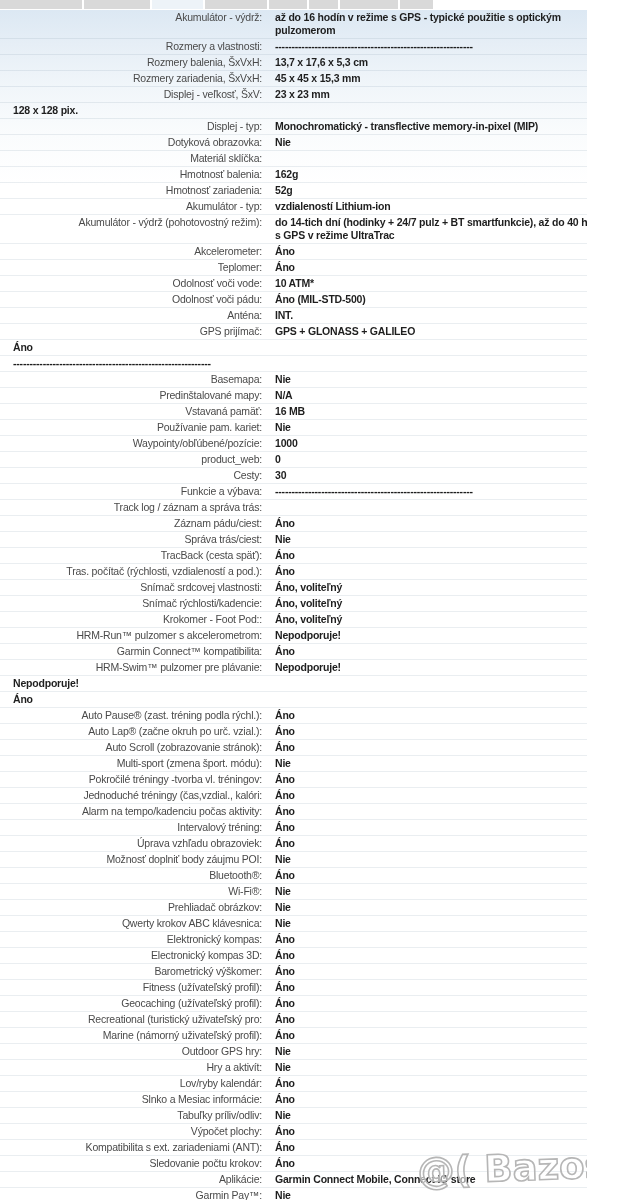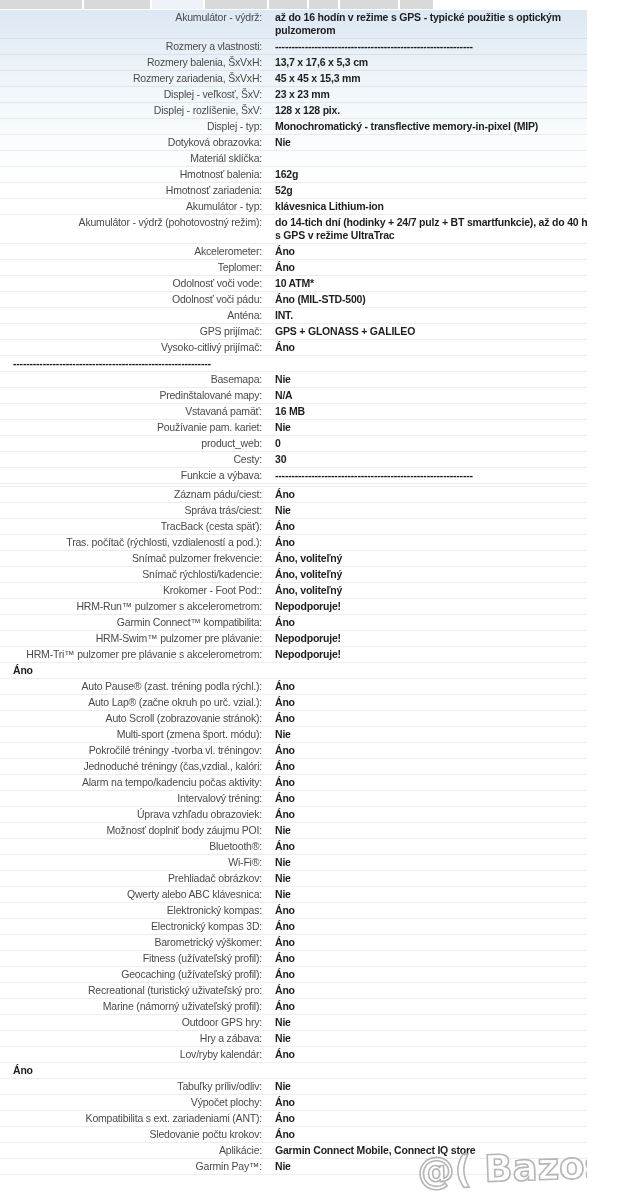--- a/index.html
+++ b/index.html
@@ -79,21 +79,20 @@
       </div>
       <div class="spec-row">
         <div class="spec-label">Rozmery zariadenia, ŠxVxH:</div>
         <div class="spec-value">45 x 45 x 15,3 mm</div>
       </div>
       <div class="spec-row">
         <div class="spec-label">Displej - veľkosť, ŠxV:</div>
         <div class="spec-value">23 x 23 mm</div>
       </div>
       <div class="spec-row">
-        <div class="spec-label">Displej - rozlíšenie, ŠxV:</div>
         <div class="spec-value">128 x 128 pix.</div>
       </div>
       <div class="spec-row">
         <div class="spec-label">Displej - typ:</div>
         <div class="spec-value">Monochromatický - transflective memory-in-pixel (MIP)</div>
       </div>
       <div class="spec-row">
         <div class="spec-label">Dotyková obrazovka:</div>
         <div class="spec-value">Nie</div>
       </div>
@@ -103,21 +102,21 @@
       <div class="spec-row">
         <div class="spec-label">Hmotnosť balenia:</div>
         <div class="spec-value">162g</div>
       </div>
       <div class="spec-row">
         <div class="spec-label">Hmotnosť zariadenia:</div>
         <div class="spec-value">52g</div>
       </div>
       <div class="spec-row">
         <div class="spec-label">Akumulátor - typ:</div>
-        <div class="spec-value">klávesnica Lithium-ion</div>
+        <div class="spec-value">vzdialeností Lithium-ion</div>
       </div>
       <div class="spec-row">
         <div class="spec-label">Akumulátor - výdrž (pohotovostný režim):</div>
         <div class="spec-value">do 14-tich dní (hodinky + 24/7 pulz + BT smartfunkcie), až do 40 hodín s GPS v režime UltraTrac</div>
       </div>
       <div class="spec-row">
         <div class="spec-label">Akcelerometer:</div>
         <div class="spec-value">Áno</div>
       </div>
       <div class="spec-row">
@@ -134,21 +133,20 @@
       </div>
       <div class="spec-row">
         <div class="spec-label">Anténa:</div>
         <div class="spec-value">INT.</div>
       </div>
       <div class="spec-row">
         <div class="spec-label">GPS prijímač:</div>
         <div class="spec-value">GPS + GLONASS + GALILEO</div>
       </div>
       <div class="spec-row">
-        <div class="spec-label">Vysoko-citlivý prijímač:</div>
         <div class="spec-value">Áno</div>
       </div>
       <div class="spec-row">
         <div class="spec-value">------------------------------------------------------------</div>
       </div>
       <div class="spec-row">
         <div class="spec-label">Basemapa:</div>
         <div class="spec-value">Nie</div>
       </div>
       <div class="spec-row">
@@ -157,51 +155,56 @@
       </div>
       <div class="spec-row">
         <div class="spec-label">Vstavaná pamäť:</div>
         <div class="spec-value">16 MB</div>
       </div>
       <div class="spec-row">
         <div class="spec-label">Používanie pam. kariet:</div>
         <div class="spec-value">Nie</div>
       </div>
       <div class="spec-row">
+        <div class="spec-label">Waypointy/obľúbené/pozície:</div>
+        <div class="spec-value">1000</div>
+      </div>
+      <div class="spec-row">
         <div class="spec-label">product_web:</div>
         <div class="spec-value">0</div>
       </div>
       <div class="spec-row">
         <div class="spec-label">Cesty:</div>
         <div class="spec-value">30</div>
       </div>
       <div class="spec-row">
         <div class="spec-label">Funkcie a výbava:</div>
         <div class="spec-value">------------------------------------------------------------</div>
       </div>
       <div class="spec-row">
+        <div class="spec-label">Track log / záznam a správa trás:</div>
       </div>
       <div class="spec-row">
         <div class="spec-label">Záznam pádu/ciest:</div>
         <div class="spec-value">Áno</div>
       </div>
       <div class="spec-row">
         <div class="spec-label">Správa trás/ciest:</div>
         <div class="spec-value">Nie</div>
       </div>
       <div class="spec-row">
         <div class="spec-label">TracBack (cesta späť):</div>
         <div class="spec-value">Áno</div>
       </div>
       <div class="spec-row">
         <div class="spec-label">Tras. počítač (rýchlosti, vzdialeností a pod.):</div>
         <div class="spec-value">Áno</div>
       </div>
       <div class="spec-row">
-        <div class="spec-label">Snímač pulzomer frekvencie:</div>
+        <div class="spec-label">Snímač srdcovej vlastnosti:</div>
         <div class="spec-value">Áno, voliteľný</div>
       </div>
       <div class="spec-row">
         <div class="spec-label">Snímač rýchlosti/kadencie:</div>
         <div class="spec-value">Áno, voliteľný</div>
       </div>
       <div class="spec-row">
         <div class="spec-label">Krokomer - Foot Pod::</div>
         <div class="spec-value">Áno, voliteľný</div>
       </div>
@@ -211,21 +214,20 @@
       </div>
       <div class="spec-row">
         <div class="spec-label">Garmin Connect™ kompatibilita:</div>
         <div class="spec-value">Áno</div>
       </div>
       <div class="spec-row">
         <div class="spec-label">HRM-Swim™ pulzomer pre plávanie:</div>
         <div class="spec-value">Nepodporuje!</div>
       </div>
       <div class="spec-row">
-        <div class="spec-label">HRM-Tri™ pulzomer pre plávanie s akcelerometrom:</div>
         <div class="spec-value">Nepodporuje!</div>
       </div>
       <div class="spec-row">
         <div class="spec-value">Áno</div>
       </div>
       <div class="spec-row">
         <div class="spec-label">Auto Pause® (zast. tréning podla rýchl.):</div>
         <div class="spec-value">Áno</div>
       </div>
       <div class="spec-row">
@@ -270,21 +272,21 @@
       </div>
       <div class="spec-row">
         <div class="spec-label">Wi-Fi®:</div>
         <div class="spec-value">Nie</div>
       </div>
       <div class="spec-row">
         <div class="spec-label">Prehliadač obrázkov:</div>
         <div class="spec-value">Nie</div>
       </div>
       <div class="spec-row">
-        <div class="spec-label">Qwerty alebo ABC klávesnica:</div>
+        <div class="spec-label">Qwerty krokov ABC klávesnica:</div>
         <div class="spec-value">Nie</div>
       </div>
       <div class="spec-row">
         <div class="spec-label">Elektronický kompas:</div>
         <div class="spec-value">Áno</div>
       </div>
       <div class="spec-row">
         <div class="spec-label">Electronický kompas 3D:</div>
         <div class="spec-value">Áno</div>
       </div>
@@ -306,28 +308,29 @@
       </div>
       <div class="spec-row">
         <div class="spec-label">Marine (námorný uživateľský profil):</div>
         <div class="spec-value">Áno</div>
       </div>
       <div class="spec-row">
         <div class="spec-label">Outdoor GPS hry:</div>
         <div class="spec-value">Nie</div>
       </div>
       <div class="spec-row">
-        <div class="spec-label">Hry a zábava:</div>
+        <div class="spec-label">Hry a aktivít:</div>
         <div class="spec-value">Nie</div>
       </div>
       <div class="spec-row">
         <div class="spec-label">Lov/ryby kalendár:</div>
         <div class="spec-value">Áno</div>
       </div>
       <div class="spec-row">
+        <div class="spec-label">Slnko a Mesiac informácie:</div>
         <div class="spec-value">Áno</div>
       </div>
       <div class="spec-row">
         <div class="spec-label">Tabuľky príliv/odliv:</div>
         <div class="spec-value">Nie</div>
       </div>
       <div class="spec-row">
         <div class="spec-label">Výpočet plochy:</div>
         <div class="spec-value">Áno</div>
       </div>

